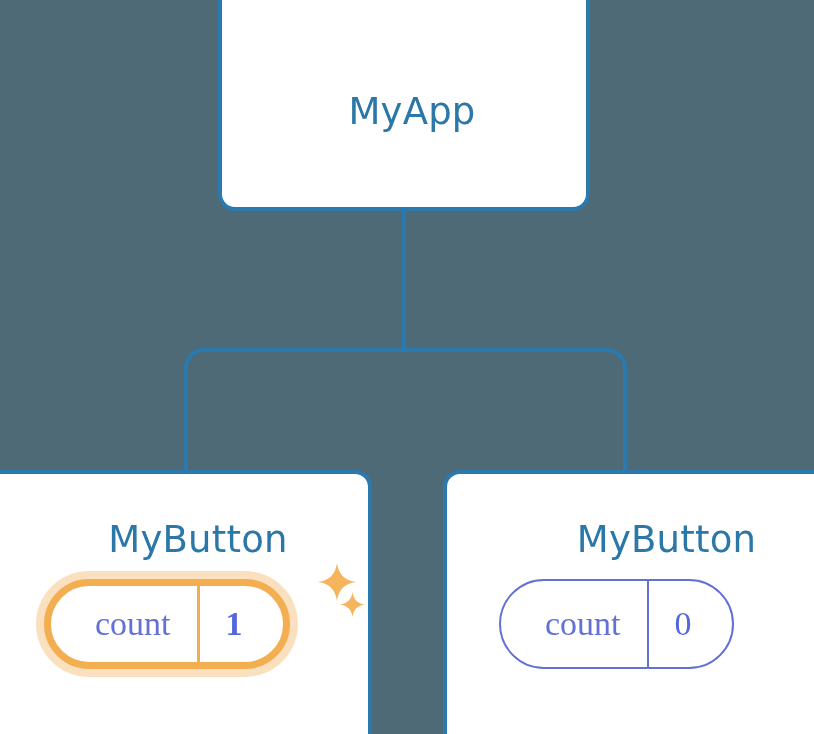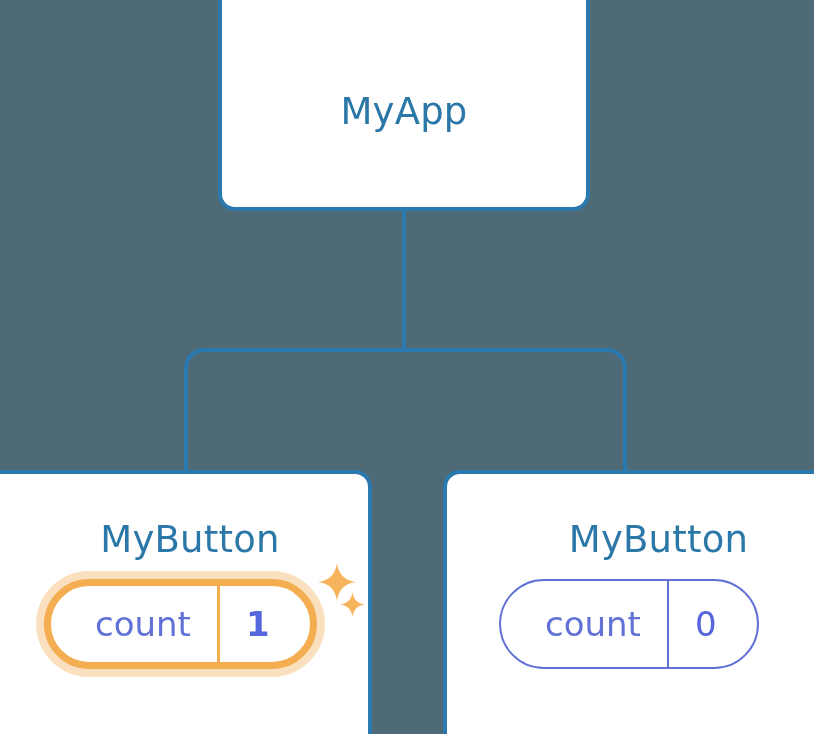--- a/index.html
+++ b/index.html
@@ -59,38 +59,40 @@
 
   .node-title {
     position: absolute;
     width: 100%;
     text-align: center;
     color: #2b77a8;
     font-size: 37px;
     font-weight: 400;
     letter-spacing: 0.2px;
     white-space: nowrap;
+    padding-left: 8px;
   }
   #node-myapp .node-title {
     top: 146px;
     left: 0;
   }
   #node-mybutton-left .node-title {
     top: 44px;
     left: 60px;
     width: 372px;
   }
   #node-mybutton-right .node-title {
     top: 44px;
     left: 0;
   }
 
   
   .pill-wrap {
     position: absolute;
+    font-family: Liberation Serif, serif;
   }
   #pill-wrap-left {
     left: 100px;
     top: 105px;
   }
   #pill-wrap-right {
     left: 52px;
     top: 105px;
   }
 

